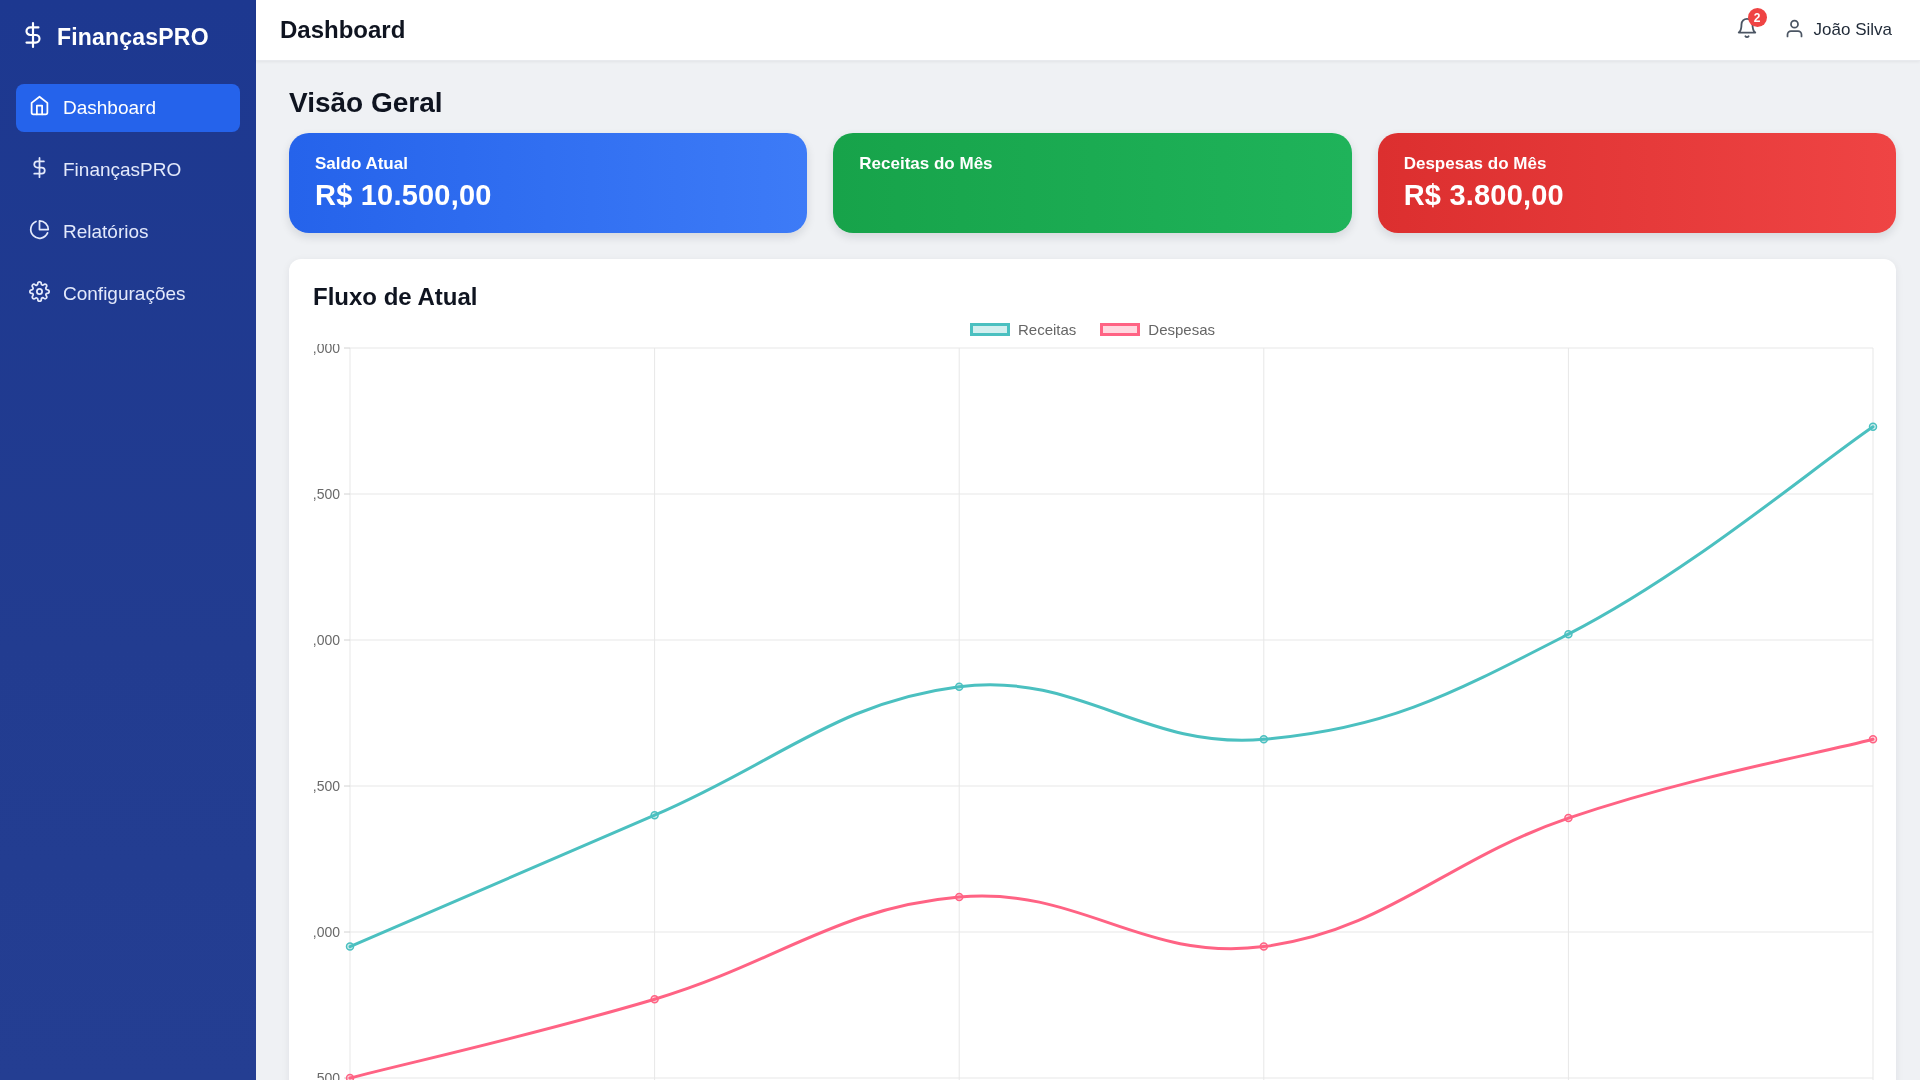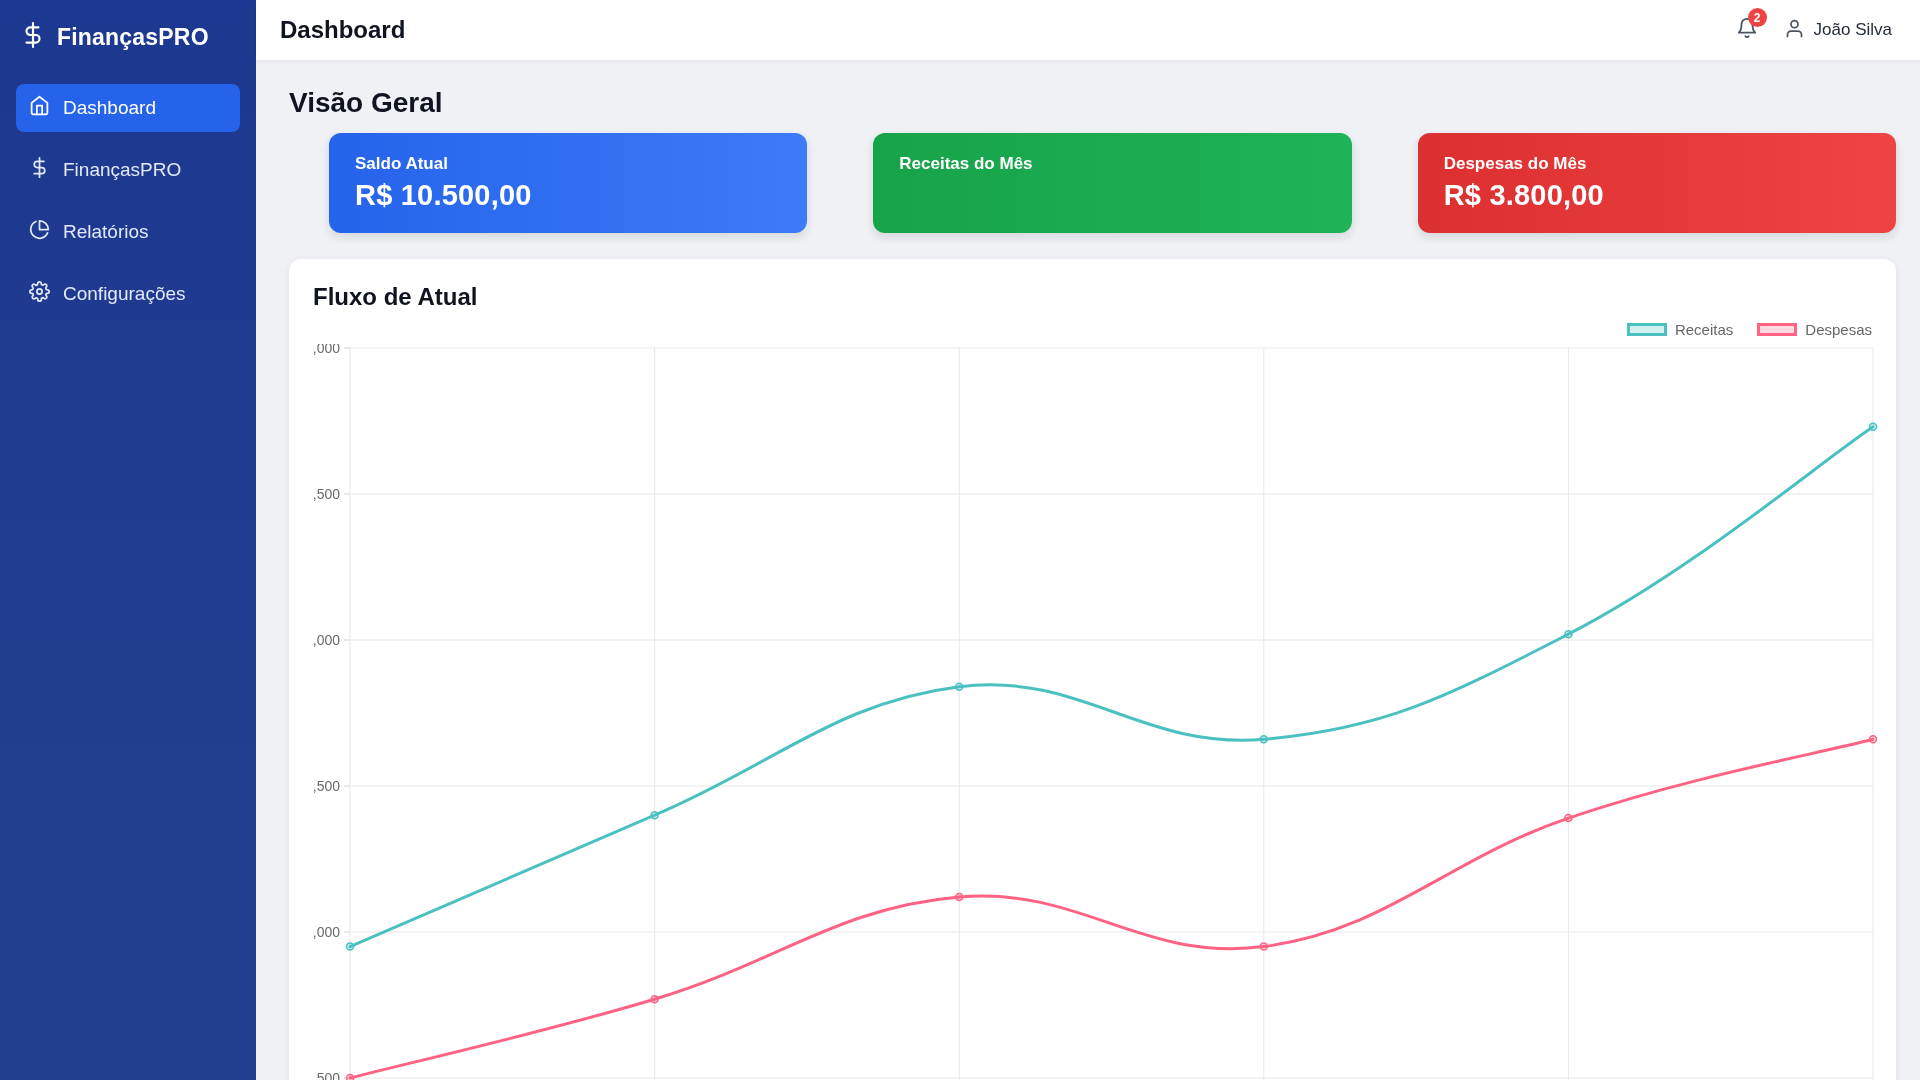--- a/index.html
+++ b/index.html
@@ -31,29 +31,29 @@
     background:#ef4444; color:#fff; font-size:12px; font-weight:700; display:flex; align-items:center;
     justify-content:center; padding:0 4px; box-sizing:border-box; }
   .user { display:flex; align-items:center; gap:9px; cursor:pointer; }
   .user svg { width:21px; height:21px; color:#4b5563; }
   .user-name { font-size:17px; color:#1f2937; }
 
   
   .content { flex:1; padding:26px 24px 0 33px; overflow:hidden; }
   .section-title { margin:0 0 14px; font-size:28px; font-weight:700; color:#0f1420; }
   .cards { display:flex; gap:26px; margin-bottom:26px; }
-  .stat-card { flex:1; border-radius:12px; padding:21px 26px; color:#fff;
-    box-shadow:0 4px 10px rgba(15,23,42,0.12); box-sizing:border-box;margin-left:40px; }
+  .stat-card { flex:1; border-radius:20px; padding:21px 26px; color:#fff;
+    box-shadow:0 4px 10px rgba(15,23,42,0.12); box-sizing:border-box; }
   .stat-label { font-size:17px; font-weight:700; margin-bottom:5px; }
   .stat-value { font-size:29px; font-weight:700; letter-spacing:0.2px; }
 
   .chart-card { background:#ffffff; border-radius:12px; padding:24px; height:900px;
     box-shadow:0 2px 8px rgba(15,23,42,0.07); box-sizing:border-box; }
   .chart-title { margin:0 0 10px; font-size:24px; font-weight:700; color:#0f1420; }
-  .legend { display:flex; justify-content:flex-end; align-items:center; gap:24px; margin-bottom:6px; }
+  .legend { display:flex; justify-content:center; align-items:center; gap:24px; margin-bottom:6px; }
   .legend-item { display:flex; align-items:center; gap:8px; cursor:pointer; }
   .swatch { width:40px; height:13px; box-sizing:border-box; border:3px solid #999; background:#eee; }
   .legend-label { font-size:15px; color:#666; }
   #chart-svg { display:block; width:1568px; height:744px; }
   #chart-svg text.tick { font-family:"Liberation Sans", sans-serif; font-size:14px; fill:#696969; }
 </style>
 </head>
 <body>
 
 <div class="app">

